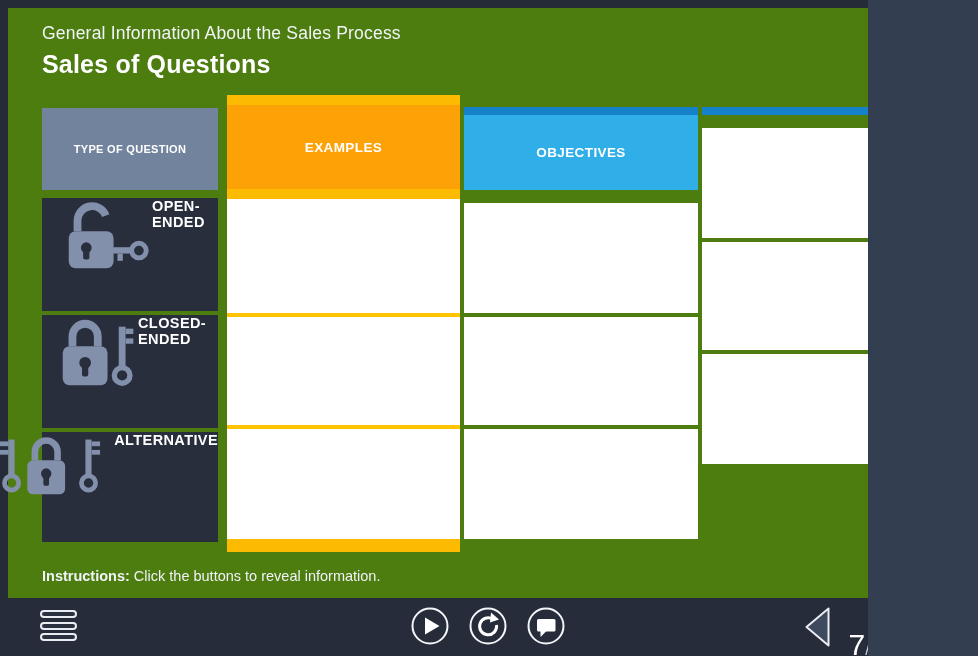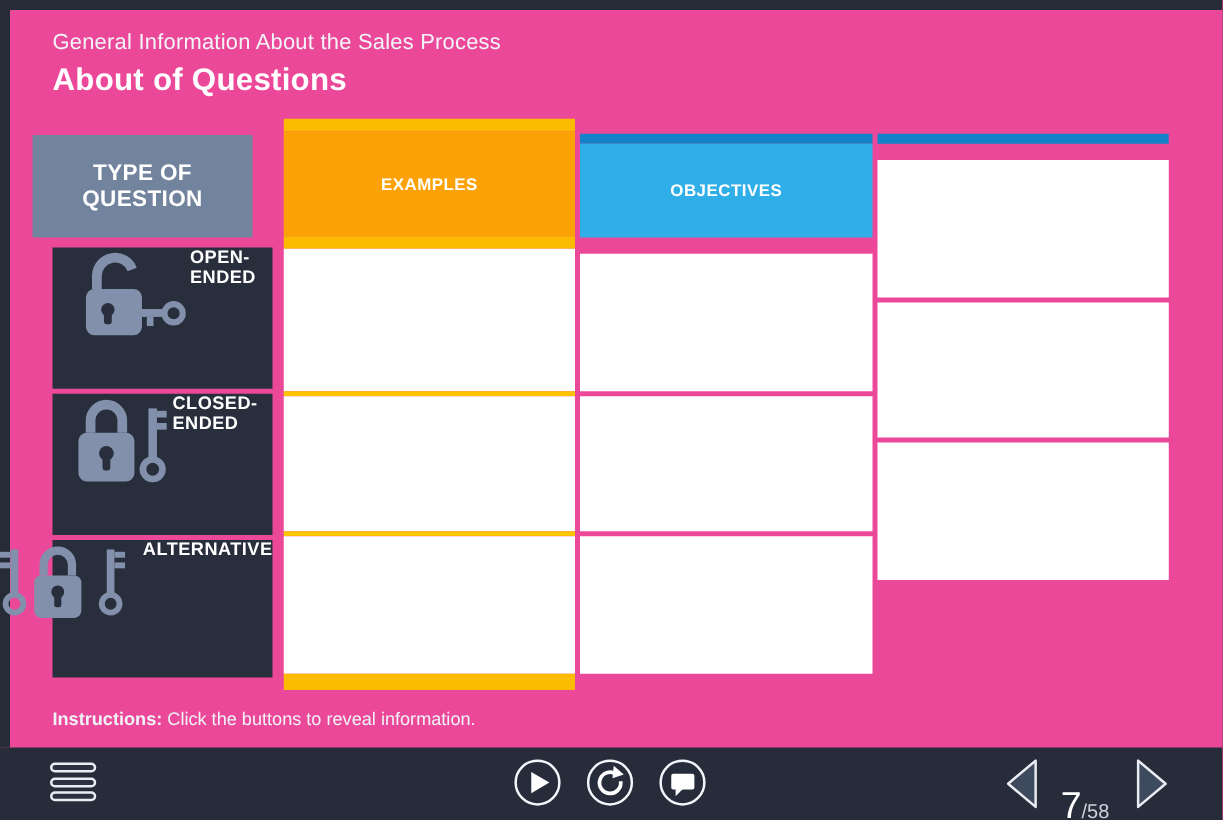--- a/index.html
+++ b/index.html
@@ -1,27 +1,27 @@
 <!DOCTYPE html>
 <html><head>
 <meta charset="utf-8">
 <style>
   * { margin:0; padding:0; box-sizing:border-box; }
   html,body { width:978px; height:656px; }
   body { font-family:"Liberation Sans", sans-serif; background:#333E50; }
-  .stage { position:relative; width:978px; height:656px; background:#ec4899; overflow:hidden;padding-left:44px; }
+  .stage { position:relative; width:868px; height:656px; background:#4d7c0f; overflow:hidden;padding-left:44px; }
   .edge-top  { position:absolute; left:0; top:0; width:978px; height:8px; background:#252B37; }
   .edge-left { position:absolute; left:0; top:0; width:8px; height:598px; background:#252B37; }
 
   .subtitle { position:absolute; left:42px; top:23px; font-size:17.5px; color:#F2F5F8; letter-spacing:.2px; }
   .title    { position:absolute; left:42px; top:50px; font-size:25px; font-weight:bold; color:#FFFFFF; letter-spacing:.2px; }
 
-  .corner-header { position:absolute; left:26px; top:108px; width:176px; height:82px; background:#72839E;
+  .corner-header { position:absolute; left:42px; top:108px; width:176px; height:82px; background:#72839E;
     display:flex; align-items:center; justify-content:center; color:#FFFFFF; font-weight:bold;
-    font-size:18px; letter-spacing:.3px; text-align:center; }
+    font-size:11px; letter-spacing:.3px; text-align:center; }
 
   .row-btn { position:absolute; left:42px; width:176px; background:#282E3C; display:flex; flex-direction:row;
     align-items:flex-start; justify-content:flex-end; padding-bottom:13px; }
   .row-btn .icon-wrap { flex:1; display:flex; align-items:center; justify-content:center; width:100%; }
   .row-label { color:#FFFFFF; font-weight:bold; font-size:14.5px; letter-spacing:.4px; }
 
   .col { position:absolute; display:flex; flex-direction:column; }
   .examples-col { left:227px; top:95px; width:233px; }
   .objectives-col { left:464px; top:107px; width:234px; }
   .salesstage-col { left:702px; top:107px; width:233px; }
@@ -53,21 +53,21 @@
   .page-total { font-size:16px; color:#C9D1DD; }
 </style>
 </head>
 <body>
 
 <div class="stage">
   <div class="edge-top"></div>
   <div class="edge-left"></div>
 
   <div class="subtitle">General Information About the Sales Process</div>
-  <div class="title">About of Questions</div>
+  <div class="title">Sales of Questions</div>
 
   <div class="corner-header">TYPE OF QUESTION</div>
 
   <div class="col examples-col">
     <div class="gold h10"></div>
     <div class="orange-header">EXAMPLES</div>
     <div class="gold h10"></div>
     <div class="cell c114"></div>
     <div class="gold-div"></div>
     <div class="cell c108"></div>

